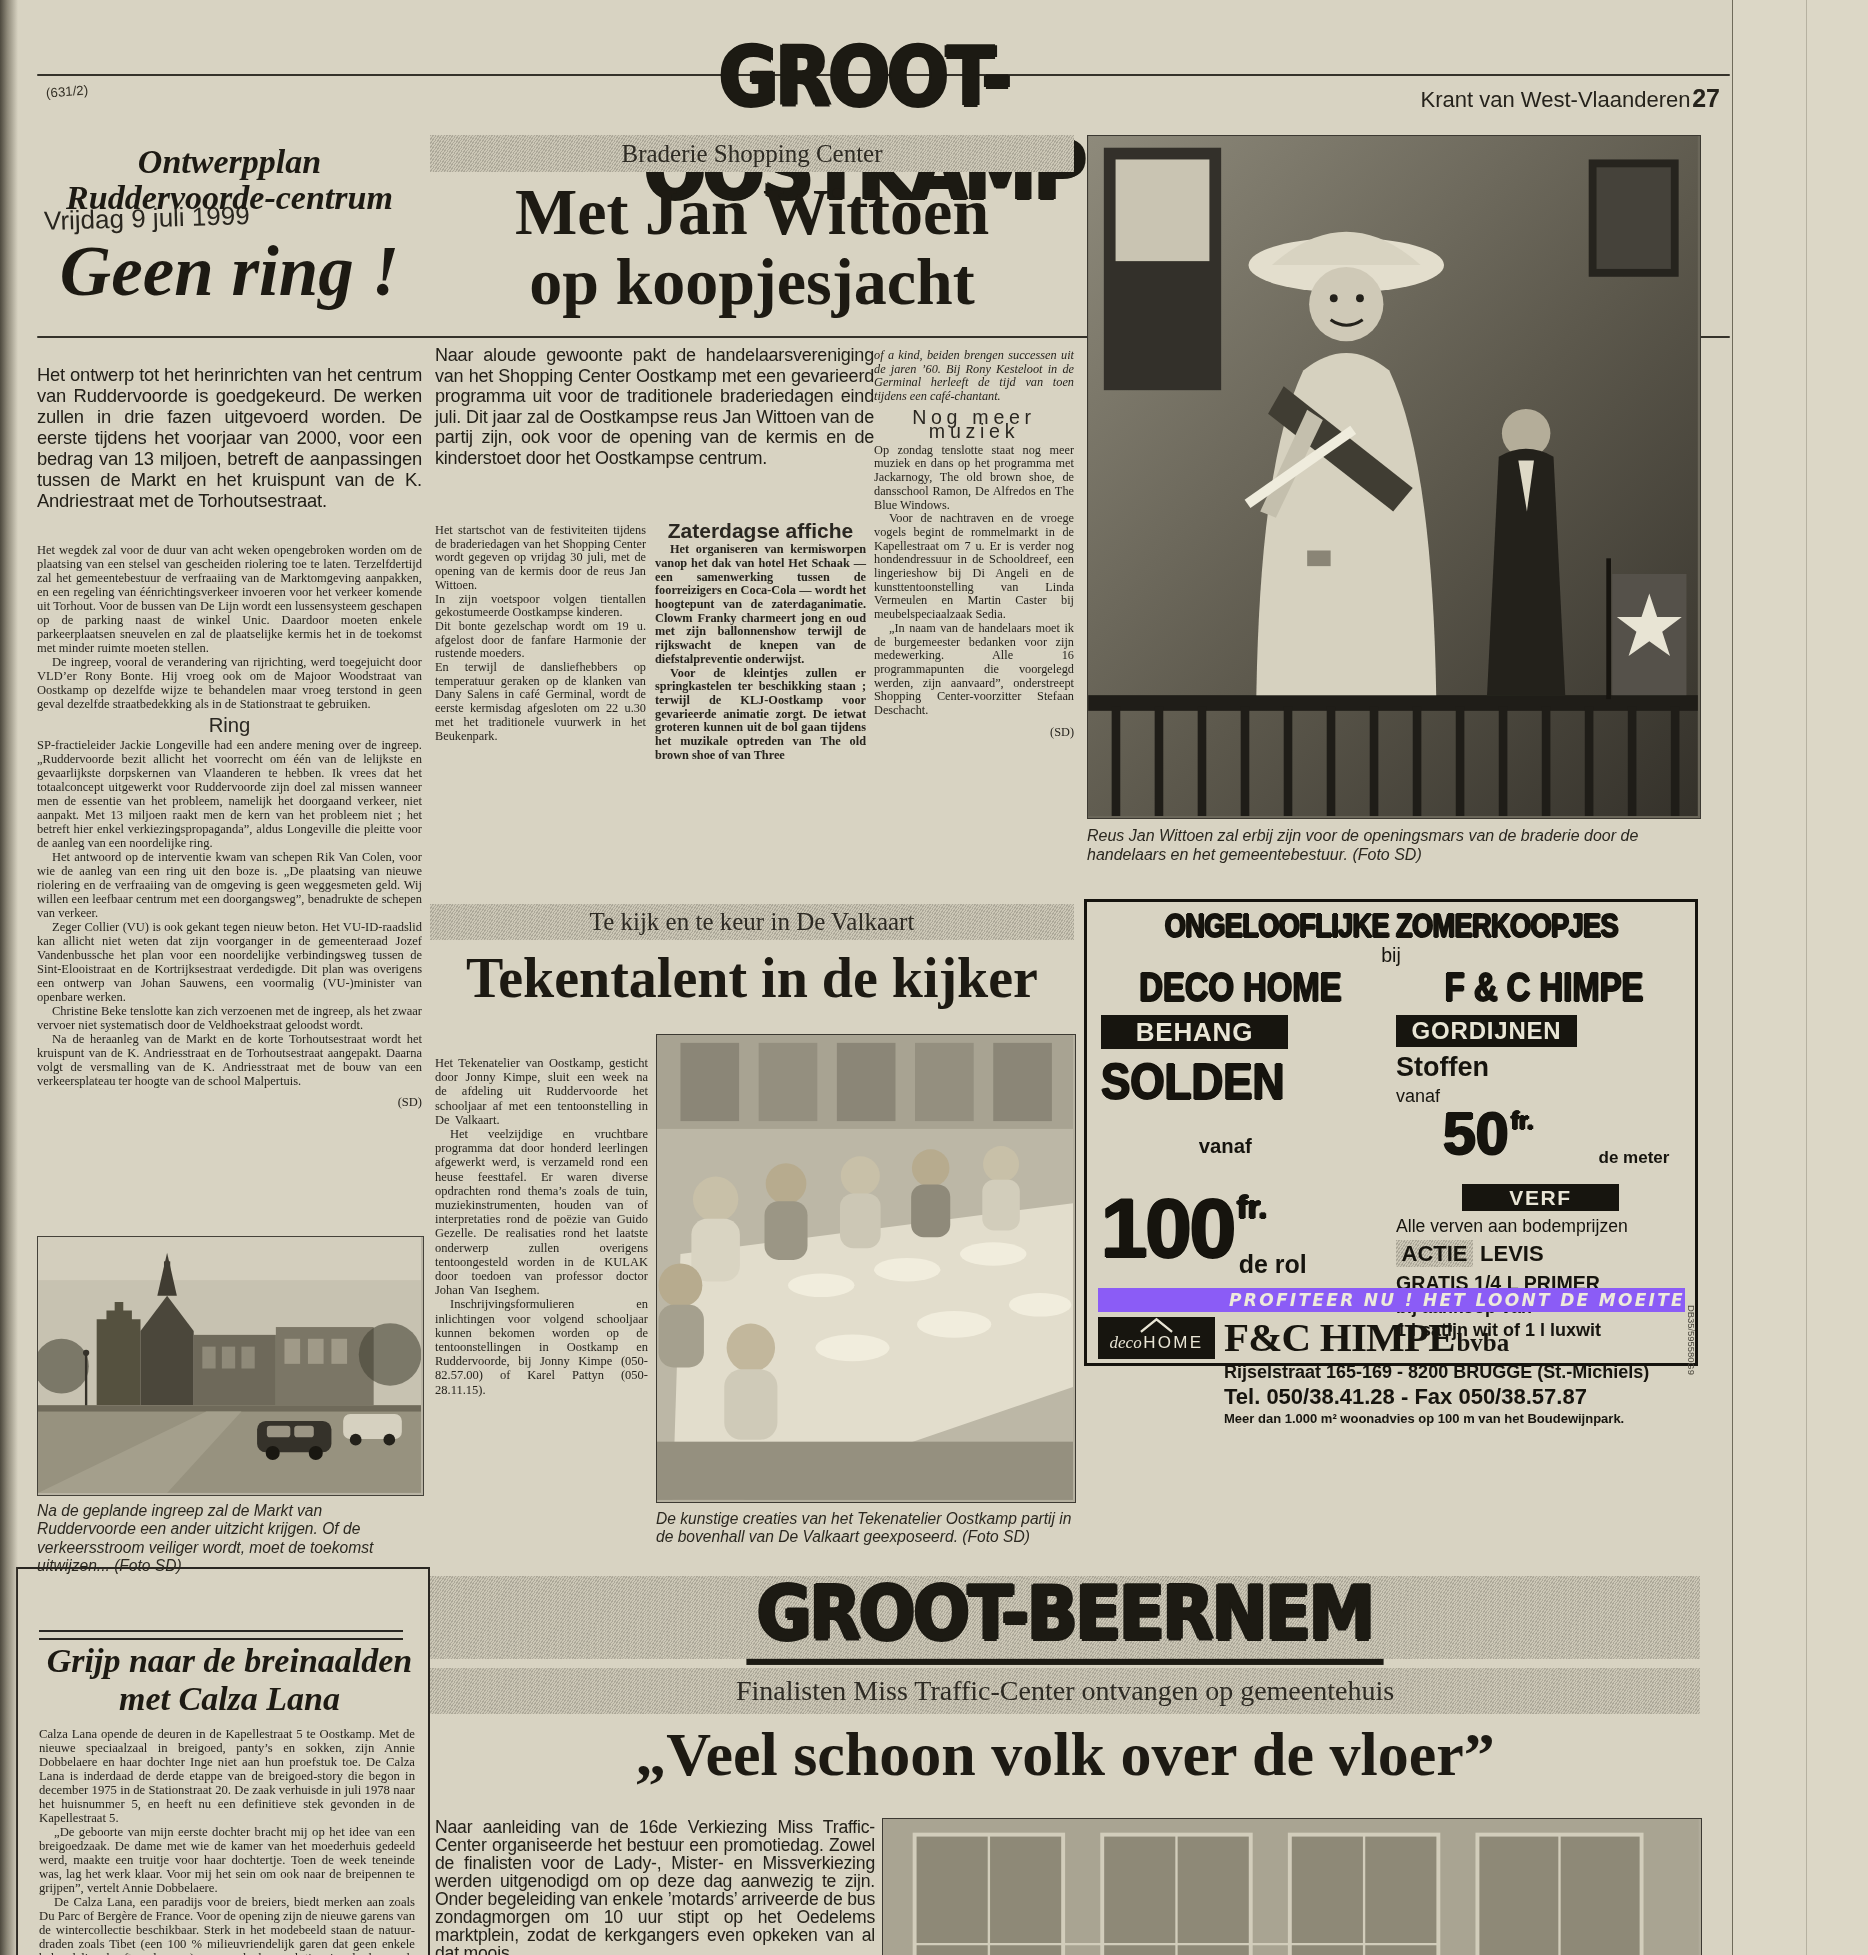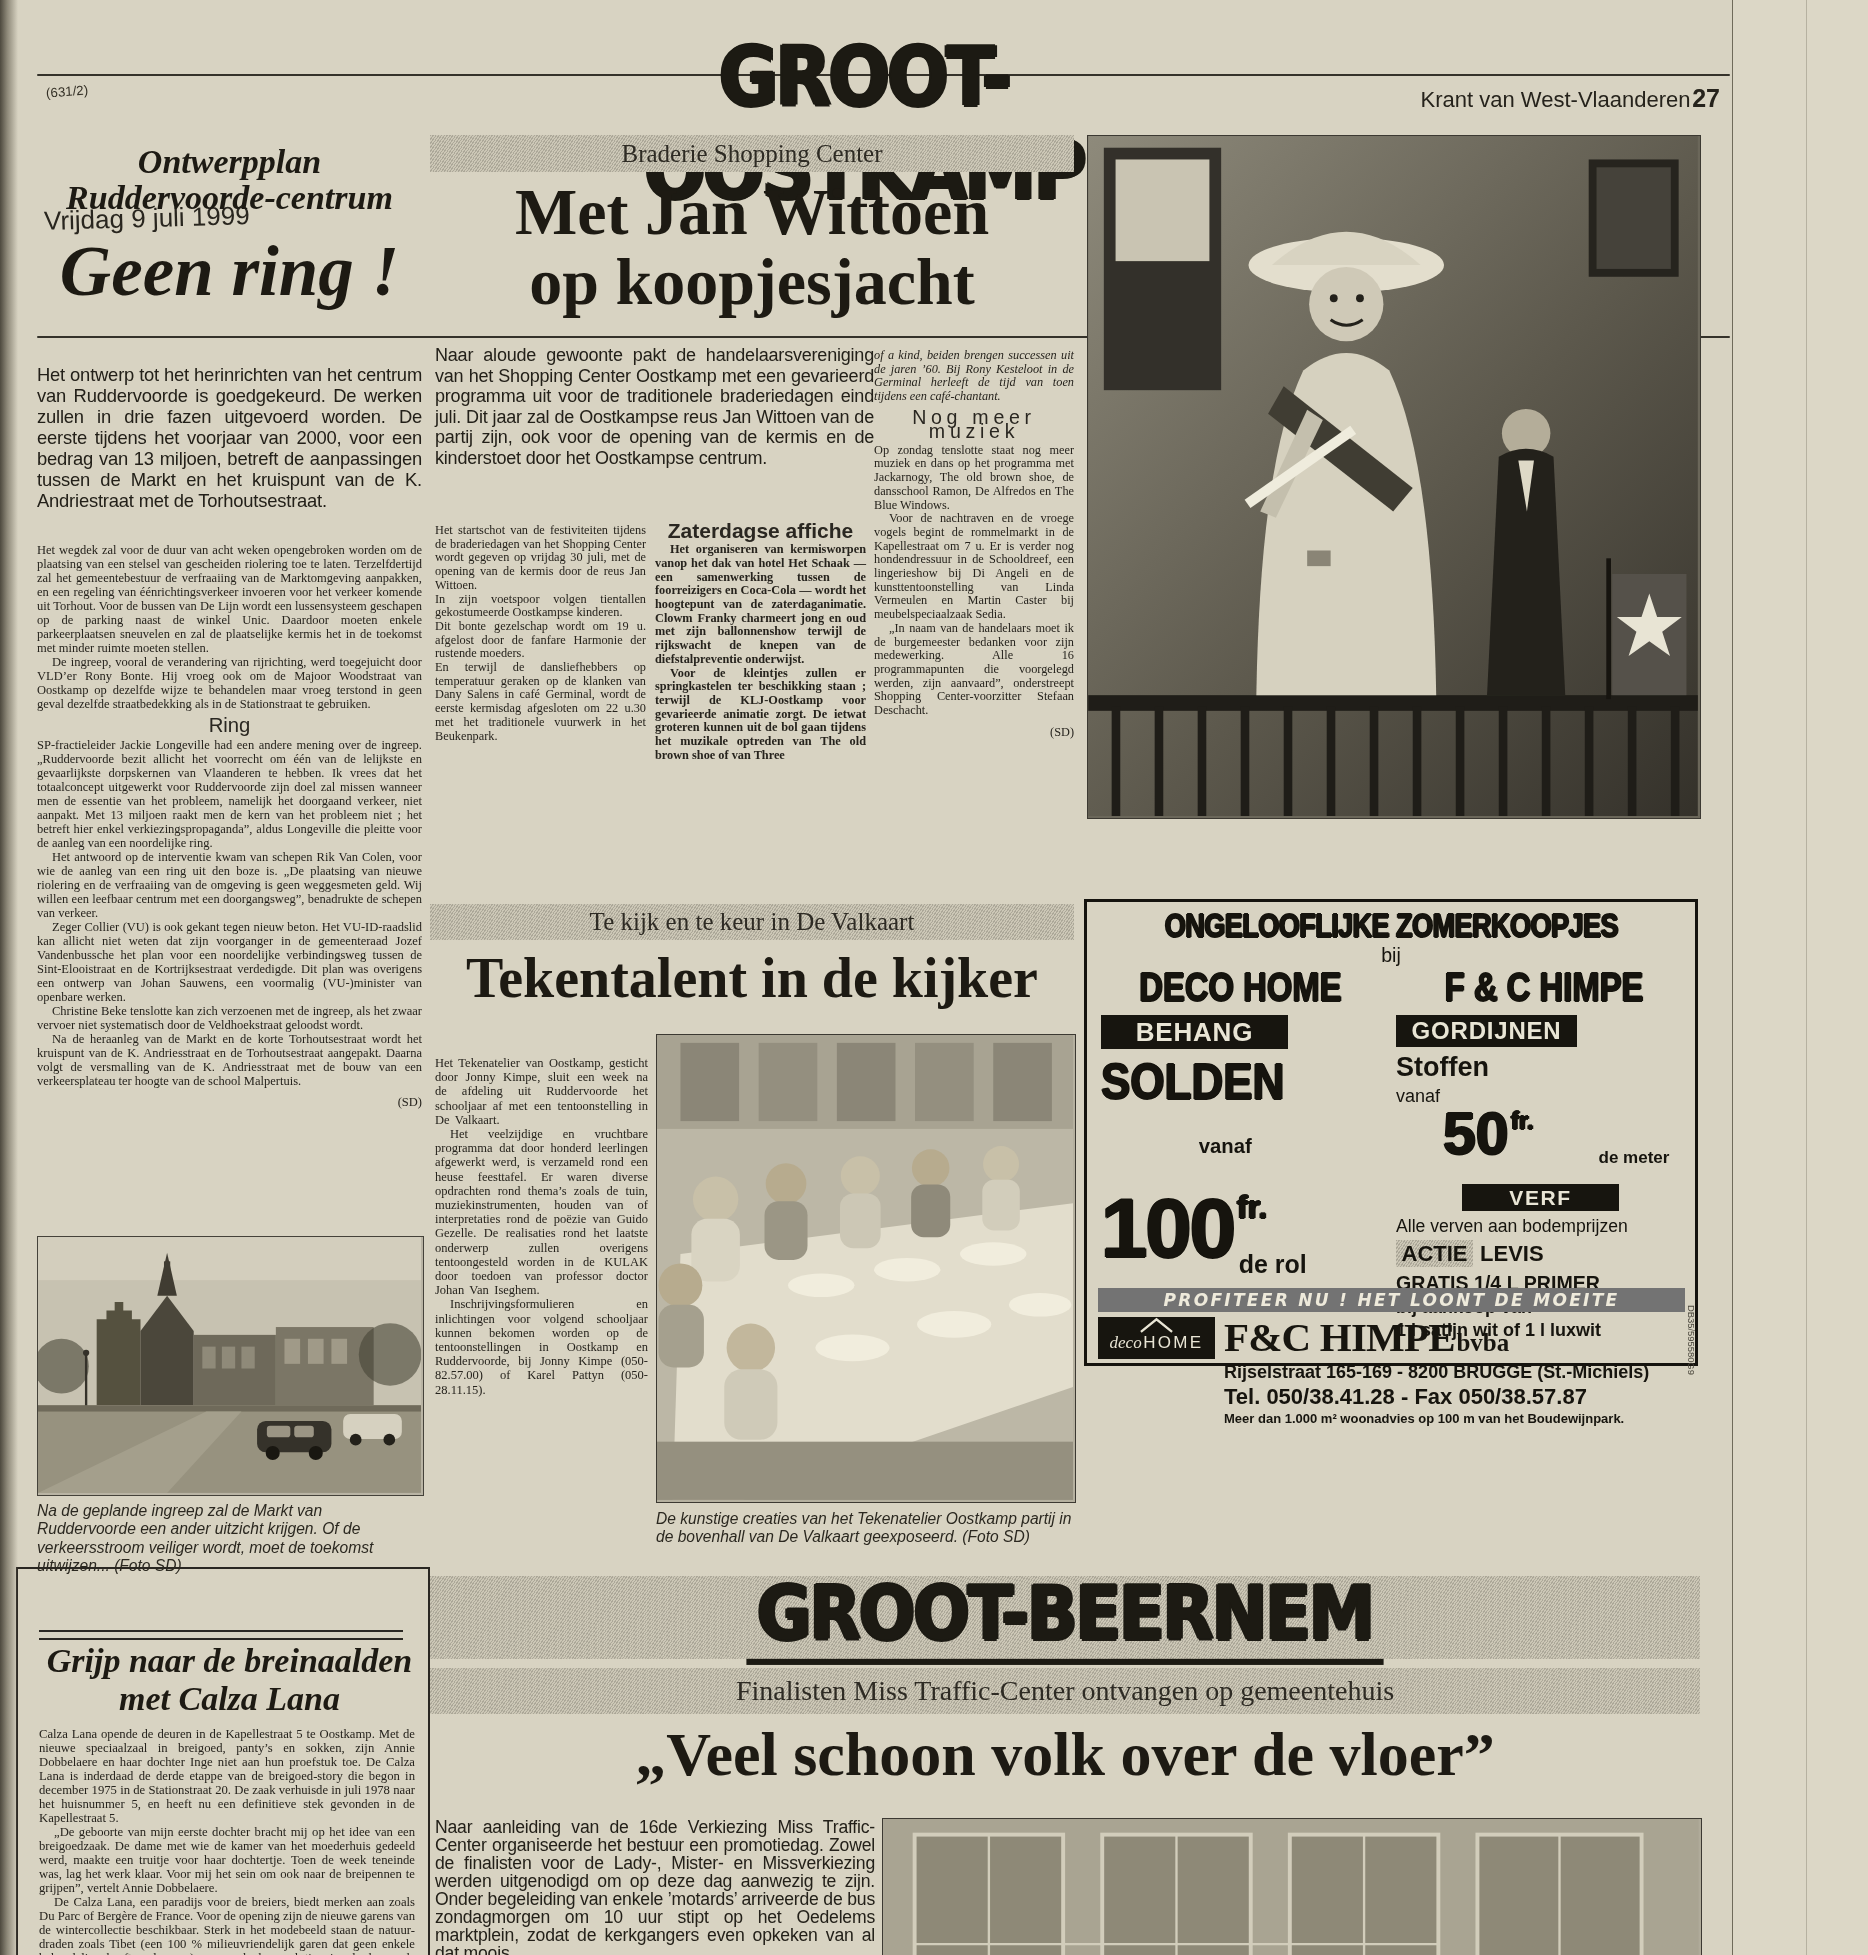--- a/index.html
+++ b/index.html
@@ -190,20 +190,21 @@
       <rect x="400" y="930" width="330" height="26" transform="rotate(-35 400 930)" fill="#efecdd"></rect>
       <rect x="560" y="1060" width="60" height="40" fill="#8a8576"></rect>
       <circle cx="1120" cy="760" r="62" fill="#b4ad99"></circle>
       <path d="M1050,820 q70,-40 140,0 l30,610 h-200 z" fill="#23211b"></path>
       <polygon points="1100,830 1140,830 1122,960" fill="#ded9c7"></polygon>
       <rect x="1340" y="1120" width="190" height="310" fill="#55514a"></rect>
       <polygon points="1435,1170 1455,1230 1518,1230 1468,1268 1488,1330 1435,1292 1382,1330 1402,1268 1352,1230 1415,1230" fill="#e8e4d4"></polygon>
       <rect x="1325" y="1080" width="12" height="360" fill="#16140f"></rect>
     </svg>
   </div>
+  <div class="abs caption" style="left:1087px;top:826px;width:612px;font-size:16px;line-height:19px;">Reus Jan Wittoen zal erbij zijn voor de openingsmars van de braderie door de handelaars en het gemeentebestuur. (Foto SD)</div>
 
   <div class="abs hatch band" style="left:430px;top:904px;width:644px;height:36px;">
     <span style="font-size:25px;">Te kijk en te keur in De Valkaart</span>
   </div>
   <div class="abs h-serif" style="left:430px;top:946px;width:644px;font-size:56px;">Tekentalent in de kijker</div>
   <div class="abs colp" style="left:435px;top:1056px;width:213px;font-size:12.5px;line-height:14.2px;word-spacing:2.3px;">
     <p class="first">Het Tekenatelier van Oostkamp, gesticht door Jonny Kimpe, sluit een week na de afdeling uit Ruddervoorde het schooljaar af met een tentoonstelling in De Valkaart.</p>
     <p>Het veelzijdige en vruchtbare programma dat door honderd leerlingen afgewerkt werd, is verzameld rond een heuse feesttafel. Er waren diverse opdrachten rond thema’s zoals de tuin, muziekinstrumenten, houden van of interpretaties rond de poëzie van Guido Gezelle. De realisaties rond het laatste onderwerp zullen overigens tentoongesteld worden in de KULAK door toedoen van professor doctor Johan Van Iseghem.</p>
     <p>Inschrijvingsformulieren en inlichtingen voor volgend schooljaar kunnen bekomen worden op de tentoonstellingen in Oostkamp en Ruddervoorde, bij Jonny Kimpe (050-82.57.00) of Karel Pattyn (050-28.11.15).</p>
   </div>
@@ -281,21 +282,21 @@
       <div class="adtxt" style="font-size:17.6px;font-weight:400;margin-top:5.5px;">Alle verven aan bodemprijzen</div>
       <div style="margin-top:3.9px;">
         <span class="hatch adtxt" style="font-size:22px;padding:0.8px 5.5px;">ACTIE</span>
         <span class="adtxt" style="font-size:22px;margin-left:5.5px;">LEVIS</span>
       </div>
       <div class="adtxt" style="font-size:19.6px;margin-top:4.7px;">GRATIS 1/4 L PRIMER</div>
       <div class="adtxt" style="font-size:18px;margin-top:2.3px;">bij aankoop van</div>
       <div class="adtxt" style="font-size:18px;margin-top:2.3px;">1 l satijn wit of 1 l luxwit</div>
     </div>
 
-    <div class="abs" style="left:11px;top:386px;width:587px;height:24px;background:#737373;display:flex;align-items:center;justify-content:center;">
+    <div class="abs" style="left:11px;top:386px;width:587px;height:24px;background:#8b5cf6;display:flex;align-items:center;justify-content:flex-end;">
       <span style="font-family:'DejaVu Sans',sans-serif;font-style:italic;font-weight:700;color:#eeeadb;font-size:17px;letter-spacing:2.3px;">PROFITEER NU ! HET LOONT DE MOEITE</span>
     </div>
 
     <div class="abs" style="left:11px;top:415px;width:117px;height:42px;background:#17150f;color:#e9e5d5;text-align:center;">
       <svg width="117" height="15.6" viewBox="0 0 300 40">
         <polyline points="110,38 150,6 190,38" fill="none" stroke="#e9e5d5" stroke-width="6"></polyline>
       </svg>
       <span style="font-style:italic;font-size:17px;vertical-align:top;">deco</span>
       <span style="font-family:'Liberation Sans',sans-serif;font-size:17px;letter-spacing:2.3px;">HOME</span>
     </div>

